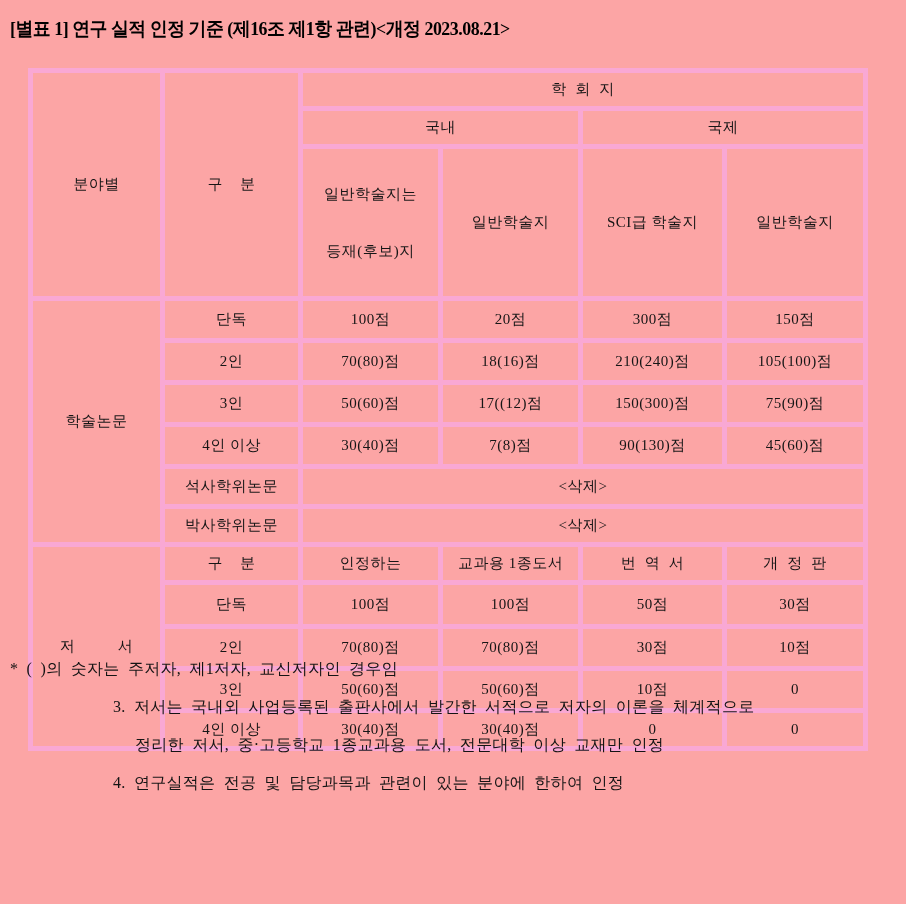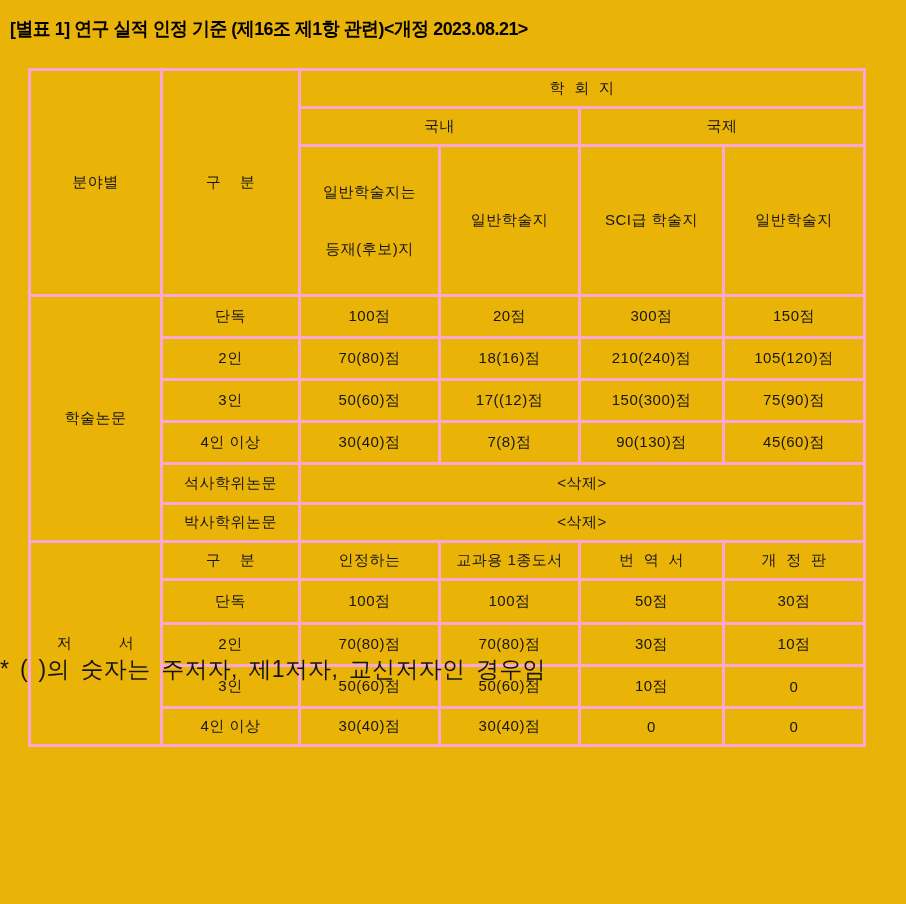--- a/index.html
+++ b/index.html
@@ -1,21 +1,21 @@
 <!DOCTYPE html>
 <html><head>
 <meta charset="utf-8">
 <style>
   html, body { margin: 0; padding: 0; background: #ffffff; }
   .page {
     position: relative;
     width: 906px;
     height: 904px;
-    background: #eab308;
-    font-family: Liberation Sans, sans-serif;
+    background: #fca5a5;
+    font-family: Liberation Serif, serif;
     color: #111111;
     overflow: hidden;
   }
   .title {
     position: absolute;
     left: 10px;
     top: 16px;
     font-size: 19px;
     font-weight: bold;
     letter-spacing: -0.5px;
@@ -27,40 +27,40 @@
   table.grid {
     position: absolute;
     left: 28px;
     top: 68px;
     width: 835px;
     border-collapse: collapse;
     table-layout: fixed;
     border: 3px solid #000000;
   }
   table.grid td {
-    border: 3px solid #f9a8d4;
+    border: 5px solid #f9a8d4;
     text-align: center;
     vertical-align: middle;
     font-size: 15px;
     letter-spacing: 0.5px;
     white-space: pre;
     padding: 0;
     color: #161616;
   }
   td.sep-double { border-bottom: 3px double #333333; }
   td.sep-thick  { border-bottom: 2px solid #111111; }
   .blk { display: block; line-height: 1.5; }
   .rh38 { height: 38px; } .rh48 { height: 48px; } .rh42 { height: 42px; }
   .rh40 { height: 40px; } .rh44 { height: 44px; }
   .notes {
     position: absolute;
-    left: 0;
+    left: 10px;
     top: 650px;
     width: 890px;
-    font-size: 23px;
+    font-size: 16px;
     letter-spacing: 0.3px;
     word-spacing: 4px;
     color: #141414;
   }
   .note-line { height: 38px; line-height: 38px; white-space: pre; }
   .indent-0 { padding-left: 0; }
   .indent-1 { padding-left: 103px; }
   .indent-2 { padding-left: 125px; }
 </style>
 </head>
@@ -105,21 +105,21 @@
         <td>100점</td>
         <td>20점</td>
         <td>300점</td>
         <td>150점</td>
       </tr>
       <tr class="rh42">
         <td>2인</td>
         <td>70(80)점</td>
         <td>18(16)점</td>
         <td>210(240)점</td>
-        <td>105(120)점</td>
+        <td>105(100)점</td>
       </tr>
       <tr class="rh42">
         <td>3인</td>
         <td>50(60)점</td>
         <td>17((12)점</td>
         <td>150(300)점</td>
         <td>75(90)점</td>
       </tr>
       <tr class="rh42">
         <td>4인 이상</td>
@@ -171,15 +171,18 @@
         <td>30(40)점</td>
         <td>30(40)점</td>
         <td>0</td>
         <td>0</td>
       </tr>
     </tbody>
   </table>
 
   <div class="notes">
     <div class="note-line indent-0">* ( )의 숫자는 주저자, 제1저자, 교신저자인 경우임</div>
+    <div class="note-line indent-1">3. 저서는 국내외 사업등록된 출판사에서 발간한 서적으로 저자의 이론을 체계적으로</div>
+    <div class="note-line indent-2">정리한 저서, 중·고등학교 1종교과용 도서, 전문대학 이상 교재만 인정</div>
+    <div class="note-line indent-1">4. 연구실적은 전공 및 담당과목과 관련이 있는 분야에 한하여 인정</div>
   </div>
 
 </div>
 
 </body></html>

